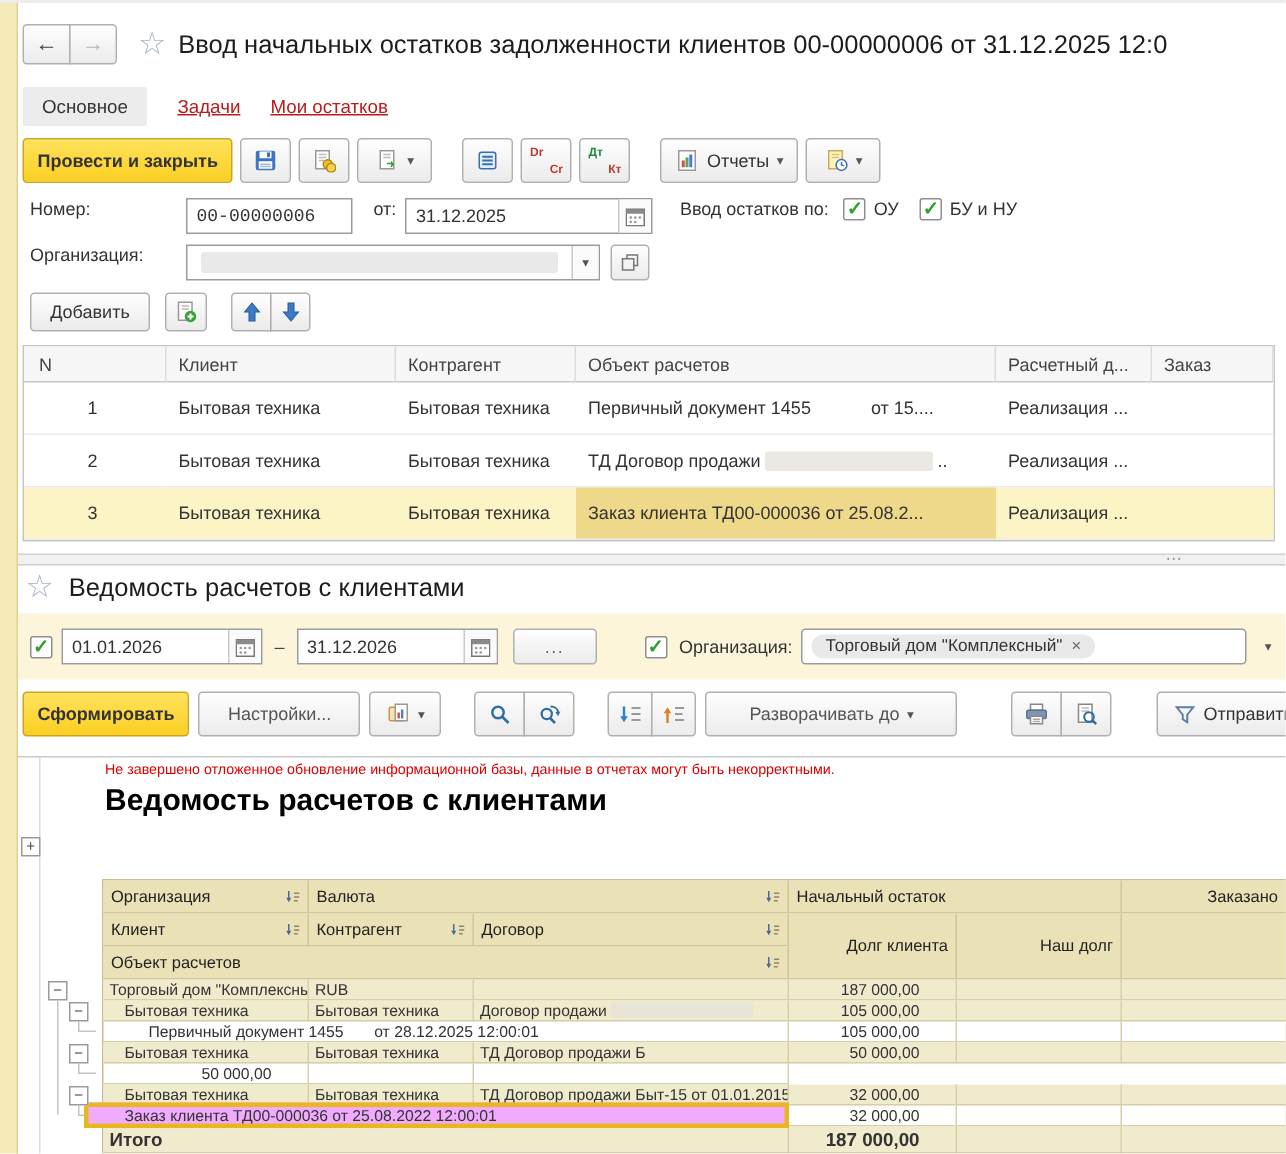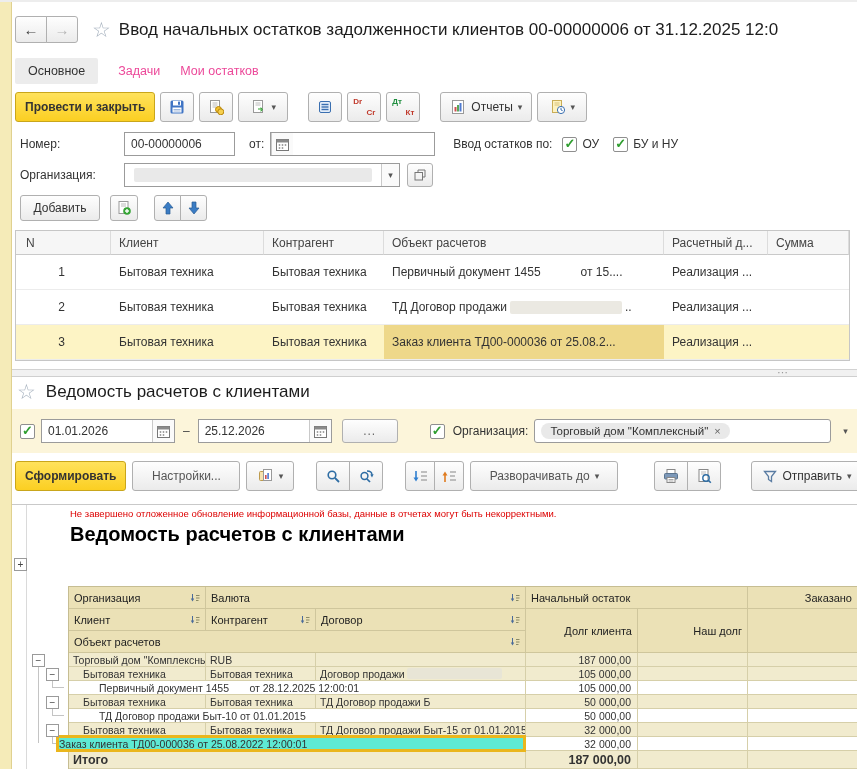--- a/index.html
+++ b/index.html
@@ -33,37 +33,37 @@
   .nav-btn { width:32px; height:27px; font-size:15px; }
   .nav-btn span { color:#3d3d3d; }
   .nav-btn.fwd span { color:#b5b5b5; }
   .star { font-size:21px; color:#a9b4c0; margin:0 8px 0 14px; line-height:1; }
   .wtitle { font-size:17px; color:#1c1c1c; white-space:nowrap; overflow:hidden; width:745px; }
 
   
   .tabs { position:absolute; left:3px; top:56px; display:flex; align-items:center; gap:20px; }
   .tab { font-size:12.5px; }
   .tab.active { background:#ececec; padding:6px 13px; border-radius:2px; color:#333; }
-  .tab.link { color:#ec4899; }
+  .tab.link { color:#b91c1c; text-decoration:underline; }
 
   
   .toolbar1 { position:absolute; left:3px; top:90px; display:flex; align-items:center; gap:5px; }
   .acct { position:relative; width:22px; height:20px; font-size:8px; font-weight:bold; }
   .acct i { position:absolute; font-style:normal; }
   .acct .tl { left:0; top:0; }
   .acct .br { right:0; bottom:0; }
   .red { color:#c0392b; } .green { color:#1e8e3e; }
 
   
-  .frow { position:absolute; left:8px; display:flex; align-items:center; }
+  .frow { position:absolute; left:8px; display:flex; align-items:flex-start; }
   .frow1 { top:130px; } .frow2 { top:161px; }
   .flabel { font-size:12px; color:#333; }
   .lab-num, .lab-org { width:104px; }
   .input { display:flex; align-items:center; height:24px; border:1px solid #9b9b9b;
-    background:#fff; padding:0 6px; font-size:12px; }
+    background:#fff; padding:0 6px; font-size:12px;font-family:Liberation Mono, monospace; }
   .combo { display:flex; align-items:stretch; height:24px; border:1px solid #9b9b9b; background:#fff; }
   .combo .val { display:flex; align-items:center; padding:0 6px; flex:1; }
   .combo .cbtn { display:flex; align-items:center; justify-content:center; width:22px;
     border-left:1px solid #c9c9c9; background:#fafafa; }
   .cb { width:15px; height:15px; border:1px solid #8f8f8f; border-radius:2px; background:#fff;
     display:inline-flex; align-items:center; justify-content:center; flex:0 0 auto; }
   .cb .mark { color:#2f9e2f; font-weight:bold; font-size:13px; line-height:1; margin-top:-2px; }
   .cblab { margin-left:5px; }
 
   
@@ -129,28 +129,28 @@
     display:flex; align-items:center; padding:0 5px; font-size:11px; color:#222; overflow:hidden; white-space:nowrap; }
   .hc.sb { justify-content:space-between; }
   .hc.right { justify-content:flex-end; }
   .span23 { grid-column:2/4; } .span45 { grid-column:4/6; }
   .spanObj { grid-column:1/4; grid-row:2; }
   .rowspan { grid-row:1/3; }
 
   .rrow { display:grid; grid-template-columns:137px 110px 210px 112px 110px 110px; height:14px; }
   .rc { border-right:1px solid #d6cfa9; border-bottom:1px solid #d6cfa9; display:flex;
     align-items:center; overflow:hidden; white-space:pre; padding:0 4px; }
-  .rc.num { justify-content:flex-end; padding-right:6px; }
+  .rc.num { justify-content:flex-end; padding-right:24px; }
   .g { background:#f1ebce; }
   .mergecell { grid-column:1/4; }
   .ind1 { padding-left:4px; } .ind2 { padding-left:14px; } .ind3 { padding-left:30px; }
   .trow { height:18px; }
   .trow .rc { font-size:12.5px; font-weight:bold; }
   .hl { position:absolute; left:44px; top:358px; width:470px; height:17px; border:3px solid #eab61d;
-    background:#5eead4; display:flex; align-items:center; font-size:10.5px;
+    background:#f0abfc; display:flex; align-items:center; padding-left:24px; font-size:10.5px;
     white-space:pre; z-index:2; overflow:hidden; }
 
   svg { display:block; }
 </style>
 </head>
 <body>
 
 <div class="strip"></div>
 
 <div class="win1">
@@ -261,20 +261,21 @@
         </span>
       <span class="caret">▾</span>
     </button>
   </div>
 
   <div class="frow frow1">
     <span class="flabel lab-num">Номер:</span>
     <span class="input" style="width:111px">00-00000006</span>
     <span class="flabel" style="margin-left:14px">от:</span>
     <span class="combo" style="width:165px;margin-left:6px">
+      <span class="val">31.12.2025</span>
       <span class="cbtn">
           <svg width="13" height="13" viewBox="0 0 13 13">
             <rect x="0.5" y="1.5" width="12" height="11" fill="#fff" stroke="#777"></rect>
             <rect x="0.5" y="1.5" width="12" height="3" fill="#8a8a8a"></rect>
             <circle cx="3.5" cy="7" r="0.9" fill="#999"></circle>
             <circle cx="6.5" cy="7" r="0.9" fill="#999"></circle>
             <circle cx="9.5" cy="7" r="0.9" fill="#999"></circle>
             <circle cx="3.5" cy="10" r="0.9" fill="#999"></circle>
             <circle cx="6.5" cy="10" r="0.9" fill="#999"></circle>
           </svg>
@@ -343,21 +344,21 @@
     </span>
   </div>
 
   <div class="t1">
     <div class="t1h">
       <div class="c cn">N</div>
       <div class="c">Клиент</div>
       <div class="c">Контрагент</div>
       <div class="c">Объект расчетов</div>
       <div class="c">Расчетный д...</div>
-      <div class="c">Сумма</div>
+      <div class="c">Заказ</div>
     </div>
     <div class="t1r">
       <div class="c cn">1</div>
       <div class="c">Бытовая техника</div>
       <div class="c">Бытовая техника</div>
       <div class="c">Первичный документ 1455            от 15....</div>
       <div class="c">Реализация ...</div>
       <div class="c"></div>
     </div>
     <div class="t1r">
@@ -403,21 +404,21 @@
             <circle cx="3.5" cy="7" r="0.9" fill="#999"></circle>
             <circle cx="6.5" cy="7" r="0.9" fill="#999"></circle>
             <circle cx="9.5" cy="7" r="0.9" fill="#999"></circle>
             <circle cx="3.5" cy="10" r="0.9" fill="#999"></circle>
             <circle cx="6.5" cy="10" r="0.9" fill="#999"></circle>
           </svg>
         </span>
     </span>
     <span class="dash">–</span>
     <span class="combo datecombo">
-      <span class="val">25.12.2026</span>
+      <span class="val">31.12.2026</span>
       <span class="cbtn">
           <svg width="13" height="13" viewBox="0 0 13 13">
             <rect x="0.5" y="1.5" width="12" height="11" fill="#fff" stroke="#777"></rect>
             <rect x="0.5" y="1.5" width="12" height="3" fill="#8a8a8a"></rect>
             <circle cx="3.5" cy="7" r="0.9" fill="#999"></circle>
             <circle cx="6.5" cy="7" r="0.9" fill="#999"></circle>
             <circle cx="9.5" cy="7" r="0.9" fill="#999"></circle>
             <circle cx="3.5" cy="10" r="0.9" fill="#999"></circle>
             <circle cx="6.5" cy="10" r="0.9" fill="#999"></circle>
           </svg>
@@ -494,21 +495,21 @@
             <svg width="15" height="15" viewBox="0 0 15 15">
               <line x1="3" y1="5" x2="3" y2="13" stroke="#e07b1f" stroke-width="1.6"></line>
               <path d="M0.5 6.5 L3 2.5 L5.5 6.5 Z" fill="#e07b1f"></path>
               <line x1="8" y1="3" x2="14" y2="3" stroke="#999" stroke-width="1.2"></line>
               <line x1="8" y1="7" x2="13" y2="7" stroke="#999" stroke-width="1.2"></line>
               <line x1="8" y1="11" x2="14" y2="11" stroke="#999" stroke-width="1.2"></line>
             </svg>
           </span>
       </button>
     </span>
-    <button class="btn" style="width:148px;color:#555">
+    <button class="btn" style="width:168px;color:#555">
       <span>Разворачивать до</span>
       <span class="caret">▾</span>
     </button>
     <span class="tbgap" style="width:24px"></span>
     <span class="pair">
       <button class="btn icon-only">
         <span>
             <svg width="16" height="16" viewBox="0 0 16 16">
               <rect x="4" y="1.5" width="8" height="4" fill="#fff" stroke="#888"></rect>
               <rect x="1.5" y="5.5" width="13" height="5.5" rx="1" fill="#7c98b8" stroke="#5a748f"></rect>
@@ -664,21 +665,20 @@
     </div>
     <div class="rrow">
       <div class="rc g ind2">Бытовая техника</div>
       <div class="rc g">Бытовая техника</div>
       <div class="rc g">ТД Договор продажи Б</div>
       <div class="rc g num">50 000,00</div>
       <div class="rc g"></div>
       <div class="rc g"></div>
     </div>
     <div class="rrow">
-      <div class="rc mergecell ind3">ТД Договор продажи Быт-10 от 01.01.2015</div>
       <div class="rc num">50 000,00</div>
       <div class="rc"></div>
       <div class="rc"></div>
     </div>
     <div class="rrow">
       <div class="rc g ind2">Бытовая техника</div>
       <div class="rc g">Бытовая техника</div>
       <div class="rc g">ТД Договор продажи Быт-15 от 01.01.2015</div>
       <div class="rc g num">32 000,00</div>
       <div class="rc g"></div>

